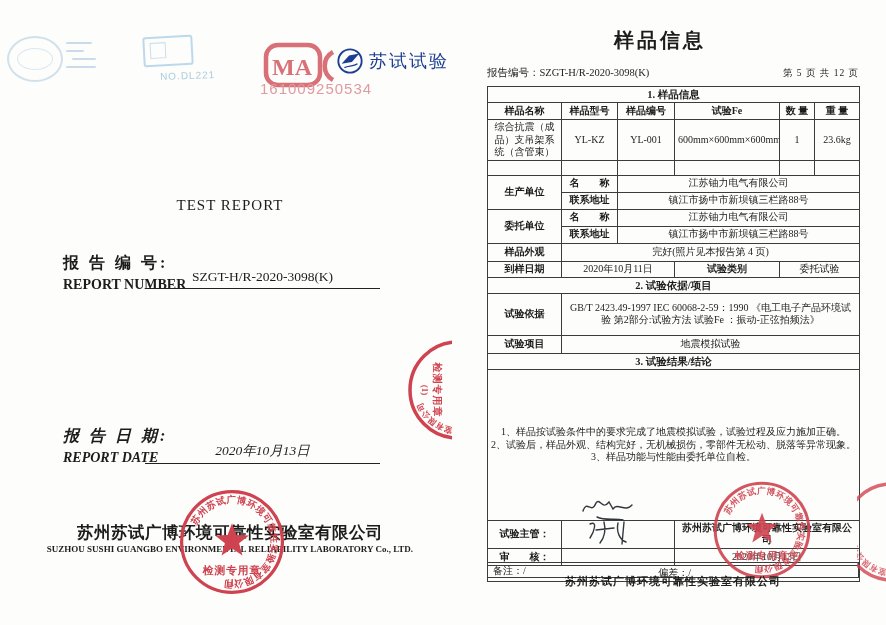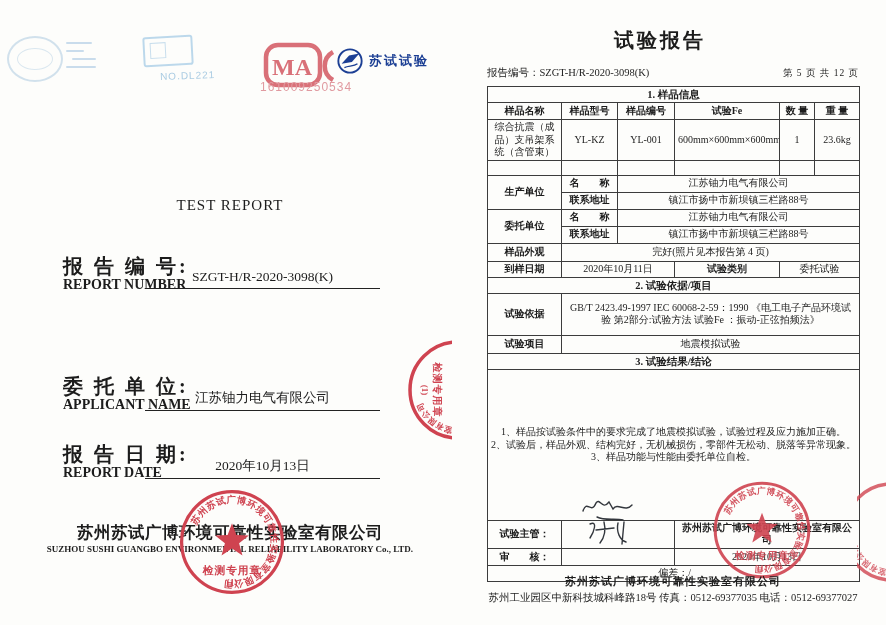--- a/index.html
+++ b/index.html
@@ -18,31 +18,31 @@
     border:1px solid #cfe0ec;border-radius:50%;}
   .blue-scribble{position:absolute;background:#c9dcec;height:2px;border-radius:2px;}
   
   .sq-stamp{position:absolute;left:143px;top:36px;width:46px;height:26px;
     border:2px solid #add0e8;border-radius:3px;opacity:.8;transform:rotate(-3deg);}
   .sq-stamp:before{content:"";position:absolute;left:5px;top:4px;width:14px;height:14px;border:1px solid #bcd7ea;}
   .sq-no{position:absolute;left:160px;top:70px;font-size:10px;color:#a9cbe2;letter-spacing:1px;
     font-family:"Liberation Sans",sans-serif;transform:rotate(-2deg);}
   
   .cma{position:absolute;left:263px;top:42px;width:74px;height:48px;color:#d97078;}
-  .cma-num{position:absolute;left:260px;top:80px;font-size:12px;color:#e09aa0;letter-spacing:1px;
+  .cma-num{position:absolute;left:260px;top:80px;font-size:15px;color:#e09aa0;letter-spacing:1px;
     font-family:"Liberation Sans",sans-serif;text-align:center;}
   
   .logo{position:absolute;left:336px;top:47px;display:flex;align-items:center;gap:5px;}
-  .logo-text{font-size:13px;font-weight:bold;color:#1c3f94;letter-spacing:2px;}
+  .logo-text{font-size:18px;font-weight:normal;color:#1c3f94;letter-spacing:2px;}
   .lp-title{position:absolute;left:0;top:155px;width:460px;text-align:center;
     font-size:33px;font-weight:bold;letter-spacing:14px;text-indent:14px;color:#111;}
   .lp-title-en{position:absolute;left:0;top:197px;width:460px;text-align:center;
     font-size:15px;font-weight:normal;letter-spacing:1px;}
   .field{position:absolute;left:0;width:460px;height:52px;}
-  .f-cn{position:absolute;left:63px;top:0;font-size:20px;font-weight:bold;letter-spacing:3px;}
+  .f-cn{position:absolute;left:63px;top:0;font-size:16px;font-weight:bold;letter-spacing:3px;}
   .f-en{position:absolute;left:63px;top:24px;font-size:14px;font-weight:bold;
     font-family:"Liberation Serif",serif;}
   .f-value{position:absolute;left:145px;top:16px;width:235px;text-align:center;
     font-size:13.5px;border-bottom:1.5px solid #222;padding-bottom:3px;}
   .lp-company{position:absolute;left:0;top:522px;width:460px;text-align:center;
     font-size:16.5px;font-weight:bold;letter-spacing:.5px;}
   .lp-company-en{position:absolute;left:0;top:544px;width:460px;text-align:center;
     font-size:9px;font-weight:bold;}
   
   .seal{position:absolute;pointer-events:none;}
@@ -107,26 +107,21 @@
     <span class="logo-text">苏试试验</span>
   </div>
 
   <div class="lp-title-en">TEST REPORT</div>
 
   <div class="field" style="top:253px;">
     <div class="f-cn">报 告 编 号:</div>
     <div class="f-en">REPORT NUMBER</div>
     <div class="f-value">SZGT-H/R-2020-3098(K)</div>
   </div>
-  <div class="field" style="top:373px;">
-    <div class="f-cn">委 托 单 位:</div>
-    <div class="f-en">APPLICANT NAME</div>
-    <div class="f-value">江苏铀力电气有限公司</div>
-  </div>
-  <div class="field" style="top:441px;">
+  <div class="field" style="top:426px;font-style:italic;">
     <div class="f-cn">报 告 日 期:</div>
     <div class="f-en">REPORT DATE</div>
     <div class="f-value">2020年10月13日</div>
   </div>
 
   <div class="lp-company">苏州苏试广博环境可靠性实验室有限公司</div>
   <div class="lp-company-en">SUZHOU SUSHI GUANGBO ENVIRONMENTAL RELIABILITY LABORATORY Co., LTD.</div>
 
   <svg class="seal" style="left:176px;top:486px;" width="112" height="112" viewBox="0 0 120 120">
     <circle class="seal-ring" cx="60" cy="60" r="54"></circle>
@@ -144,21 +139,21 @@
       <g transform="rotate(90 60 60)">
         <text class="seal-ringtext" style="font-size:8px;"><textPath href="#arcE" startOffset="14">苏州苏试广博环境可靠性实验室有限公司</textPath></text>
         <text class="seal-label" style="font-size:10px;" x="60" y="84">检测专用章</text>
         <text class="seal-num" style="font-size:9px;" x="60" y="96">(1)</text>
       </g>
     </svg>
   </div>
 </div>
 
 <div class="rp">
-  <div class="rp-title">试验报告</div>
+  <div class="rp-title">样品信息</div>
 
   <div class="rp-head">
     <span>报告编号：SZGT-H/R-2020-3098(K)</span>
     <span class="pg">第 5 页  共 12 页</span>
   </div>
 
   <div class="rp-tablebox">
     <table class="rt">
       <colgroup>
         <col style="width:74px">
@@ -257,39 +252,41 @@
       </tr>
       <tr style="height:16px">
         <td class="lt" colspan="6" style="padding-left:5px;">
           <span>偏差：</span><span>/</span>
         </td>
       </tr>
     </tbody>
       </table>
   </div>
 
+  <div class="remark-box">
+    <span>备注：</span><span>/</span>
+  </div>
 
   <svg class="sig" style="left:115px;top:495px;" width="70" height="30" viewBox="0 0 70 30">
     <path d="M8,16 C12,4 16,20 21,8 C25,2 27,16 34,7 L38,14 C43,7 50,18 57,10 M22,22 C30,26 40,23 48,25" fill="none" stroke="#33373d" stroke-width="1.4" stroke-linecap="round"></path>
   </svg>
   <svg class="sig" style="left:120px;top:518px;" width="60" height="28" viewBox="0 0 60 28">
     <path d="M10,6 C18,2 14,14 10,20 M16,12 L34,10 M24,4 C26,12 24,20 20,25 M38,5 C36,14 40,22 46,24 M44,4 L42,26" fill="none" stroke="#33373d" stroke-width="1.4" stroke-linecap="round"></path>
   </svg>
 
   <svg class="seal" style="left:250px;top:478px;opacity:.9;" width="104" height="104" viewBox="0 0 120 120">
     <circle class="seal-ring" cx="60" cy="60" r="54"></circle>
     <path id="arcR" d="M60,60 m-42,0 a42,42 0 1,1 84,0 a42,42 0 1,1 -84,0" fill="none"></path>
     <text class="seal-ringtext"><textPath href="#arcR" startOffset="18">苏州苏试广博环境可靠性实验室有限公司</textPath></text>
     <polygon class="seal-star" points="60,40 64.7,52.6 78.1,53.1 67.6,61.4 71.2,74.4 60,67 48.8,74.4 52.4,61.4 41.9,53.1 55.3,52.6"></polygon>
     <text class="seal-label" x="60" y="94">检测专用章</text>
     <text class="seal-num" x="60" y="107">(1)</text>
   </svg>
 
   <div class="rp-foot1">苏州苏试广博环境可靠性实验室有限公司</div>
-  <div class="rp-foot2">苏州工业园区中新科技城科峰路18号  传真：0512-69377035   电话：0512-69377027</div>
 </div>
 
 <div class="edge-clip2">
   <svg width="120" height="120" viewBox="0 0 120 120">
     <circle class="seal-ring" cx="60" cy="60" r="48" stroke-width="3" opacity=".8"></circle>
     <path id="arcE2" d="M60,60 m-38,0 a38,38 0 1,1 76,0 a38,38 0 1,1 -76,0" fill="none"></path>
     <g transform="rotate(90 60 60)">
       <text class="seal-ringtext" style="font-size:8px;" opacity=".8"><textPath href="#arcE2" startOffset="14">苏州苏试广博环境可靠性实验室有限公司</textPath></text>
     </g>
   </svg>

